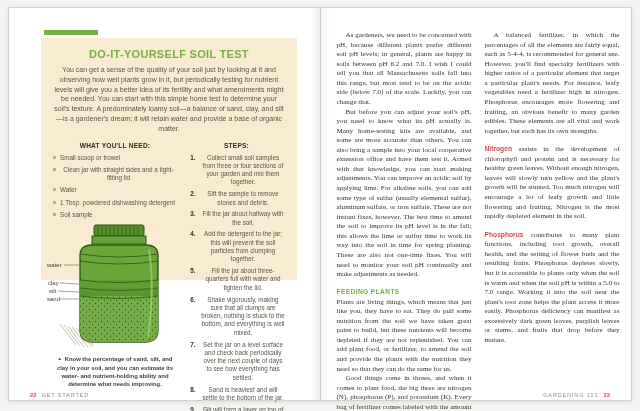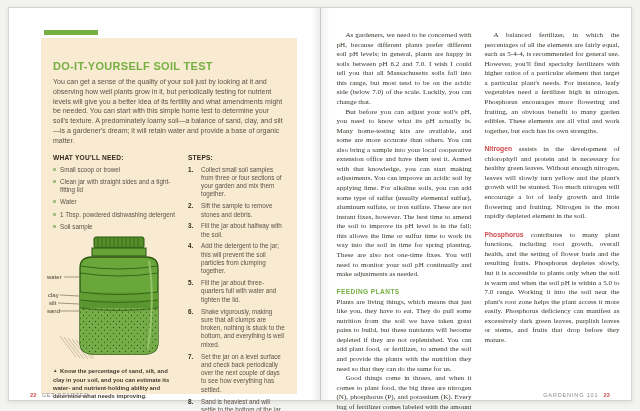--- a/index.html
+++ b/index.html
@@ -18,22 +18,22 @@
     background:linear-gradient(to right, rgba(0,0,0,0), rgba(0,0,0,0.07)); pointer-events:none;
   }
   .page-right { border-left:1px solid #c9c8c4; }
   .page-right::before {
     content:''; position:absolute; top:0; left:0; width:9px; height:100%;
     background:linear-gradient(to left, rgba(0,0,0,0), rgba(0,0,0,0.05)); pointer-events:none;
   }
   
   .accent-bar { position:absolute; left:35px; top:22px; width:54px; height:5px; }
   .diy-box {
-    position:absolute; left:32px; top:30px; width:256px; height:356px;
-    box-sizing:border-box; padding:19px 12px 8px 12px;
+    position:absolute; left:32px; top:30px; width:256px; height:242px;
+    box-sizing:border-box; padding:7px 12px 8px 12px;text-align:center;
   }
   .box-title { margin:3px 0 5px 0; font-size:11px; font-weight:bold; letter-spacing:0.3px; }
   .box-intro { margin:0; font-size:7px; line-height:1.4; color:#5c5349; }
   .box-cols { display:flex; gap:11px; margin-top:8px; }
   .need-col { width:124px; flex:none; }
   .steps-col { flex:1; min-width:0; }
   .col-head { margin:0 0 5px 0; font-size:6.6px; font-weight:bold; letter-spacing:0.2px; color:#332a1d; }
   ul.need-list { list-style:none; margin:0; padding:0; }
   ul.need-list li { display:flex; gap:4px; font-size:6.3px; line-height:1.32; color:#5c5349; margin-bottom:4px; }
   .sq-bullet { flex:none; width:3px; height:3px; background:#a6bf80; margin-top:2px; }

